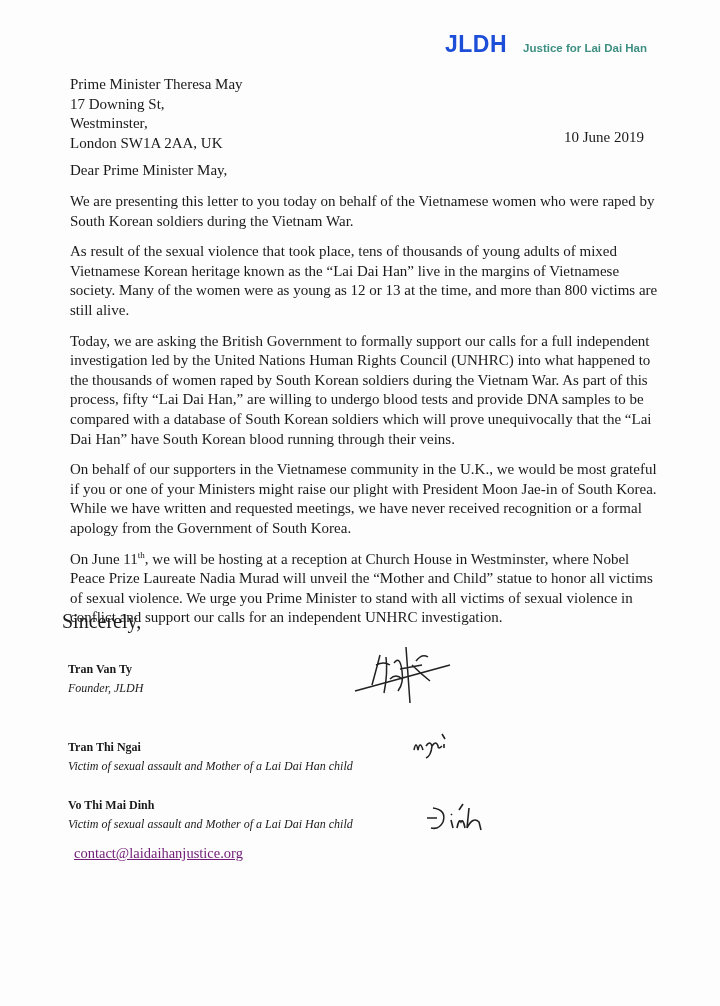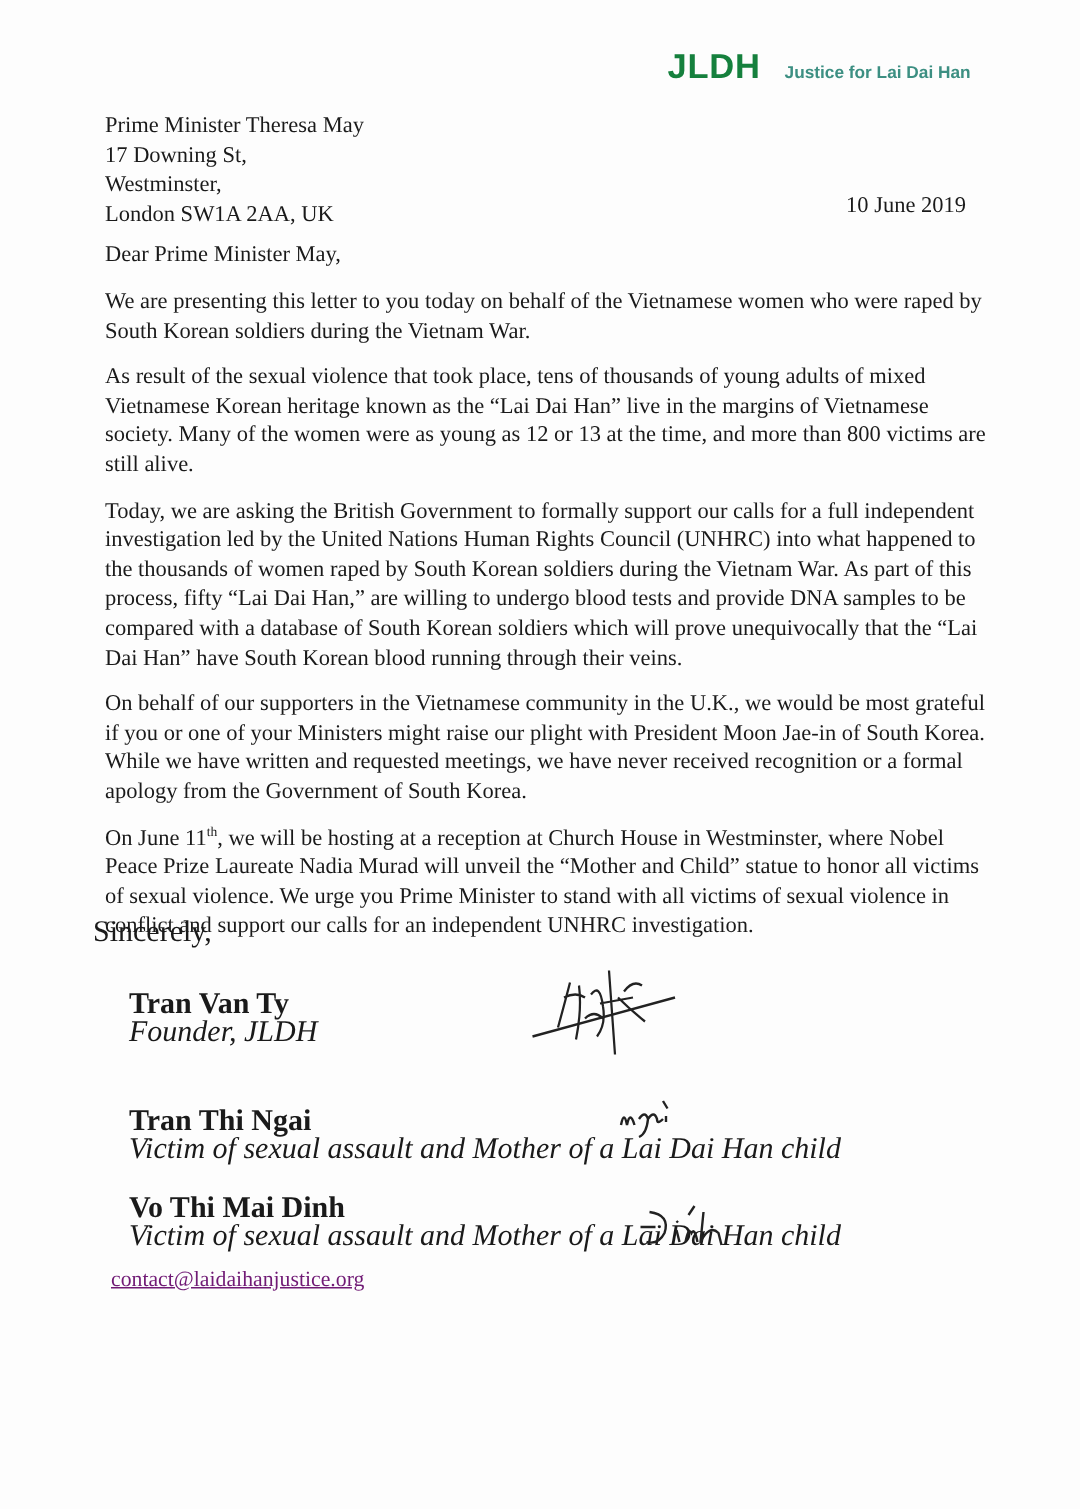--- a/index.html
+++ b/index.html
@@ -1,30 +1,30 @@
 <!DOCTYPE html>
 <html><head>
 <meta charset="utf-8">
 <style>
   html, body { margin: 0; padding: 0; }
   body {
     width: 720px; height: 1006px; background: #fdfdfd; position: relative; overflow: hidden;
     font-family: "Liberation Serif", "DejaVu Serif", serif; color: #1a1a1a;
   }
   .letterhead { position: absolute; top: 31px; left: 445px; display: flex; align-items: baseline; }
-  .logo { font-family: "Liberation Sans", "DejaVu Sans", sans-serif; font-weight: bold; font-size: 23px; color: #15803d; letter-spacing: 0.5px; }
+  .logo { font-family: "Liberation Sans", "DejaVu Sans", sans-serif; font-weight: bold; font-size: 23px; color: #1d4ed8; letter-spacing: 0.5px; }
   .tagline { font-family: "Liberation Sans", "DejaVu Sans", sans-serif; font-weight: bold; font-size: 11.5px; color: #3c8f82; margin-left: 16px; }
   .addr { position: absolute; left: 70px; top: 75px; font-size: 15px; line-height: 19.5px; }
   .date { position: absolute; right: 76px; top: 129px; font-size: 15px; }
   .salutation { position: absolute; left: 70px; top: 162px; font-size: 15px; }
   .body { position: absolute; left: 70px; top: 192px; width: 590px; font-size: 15px; line-height: 19.6px; }
   .body p { margin: 0 0 11px 0; }
   sup { font-size: 9px; line-height: 0; }
   .closing { position: absolute; left: 62px; top: 610px; font-size: 20px; }
-  .signer { position: absolute; left: 86px; font-size: 20px; line-height: 19px; }
+  .signer { position: absolute; left: 68px; font-size: 12px; line-height: 19px; }
   .signer .name { font-weight: bold; }
   .signer .role { font-style: italic; }
   .s1 { top: 660px; }
   .s2 { top: 738px; }
   .s3 { top: 796px; }
   .sig { position: absolute; }
   .sig1 { left: 350px; top: 643px; }
   .sig2 { left: 412px; top: 730px; }
   .sig3 { left: 425px; top: 802px; }
   .contact { position: absolute; left: 74px; top: 845px; font-size: 14.5px; color: #701a75; text-decoration: underline; }

